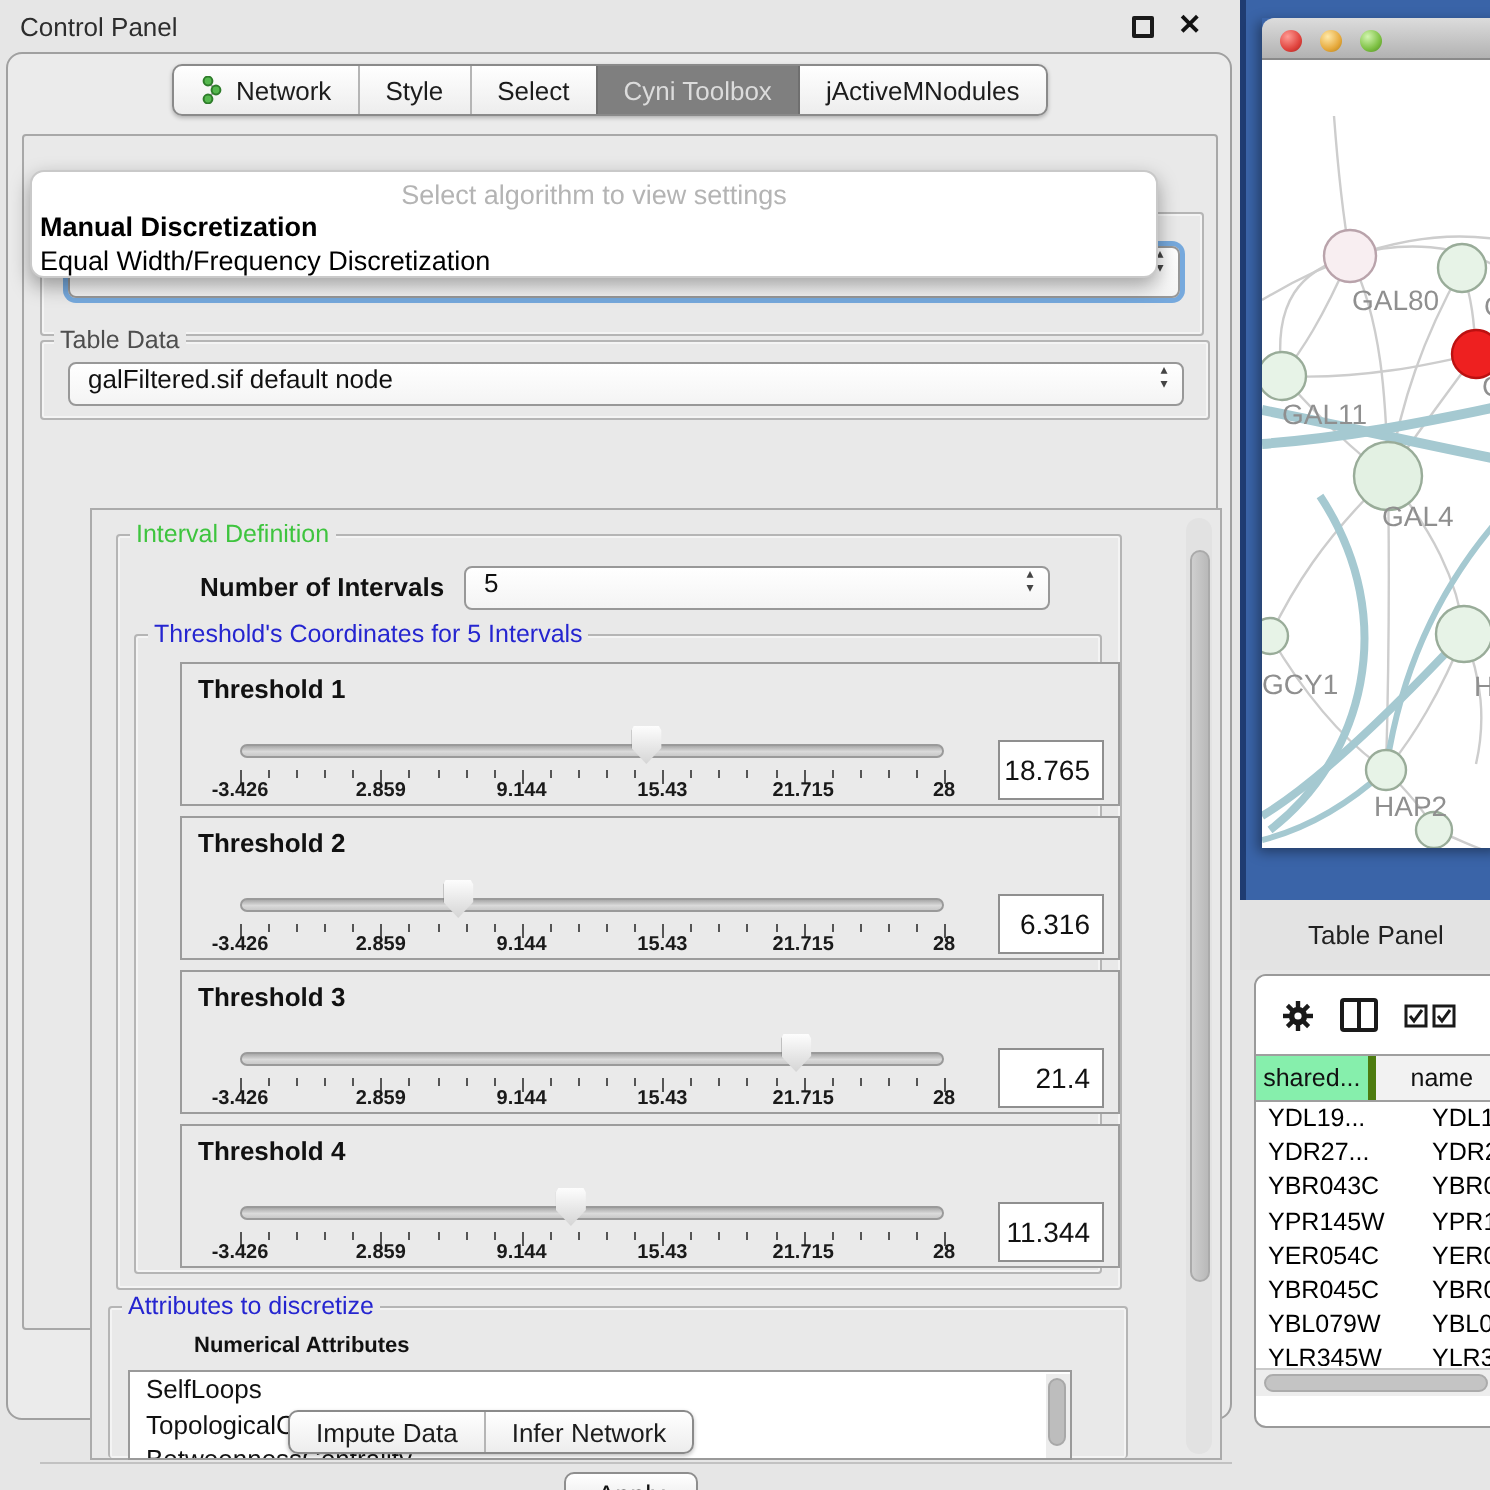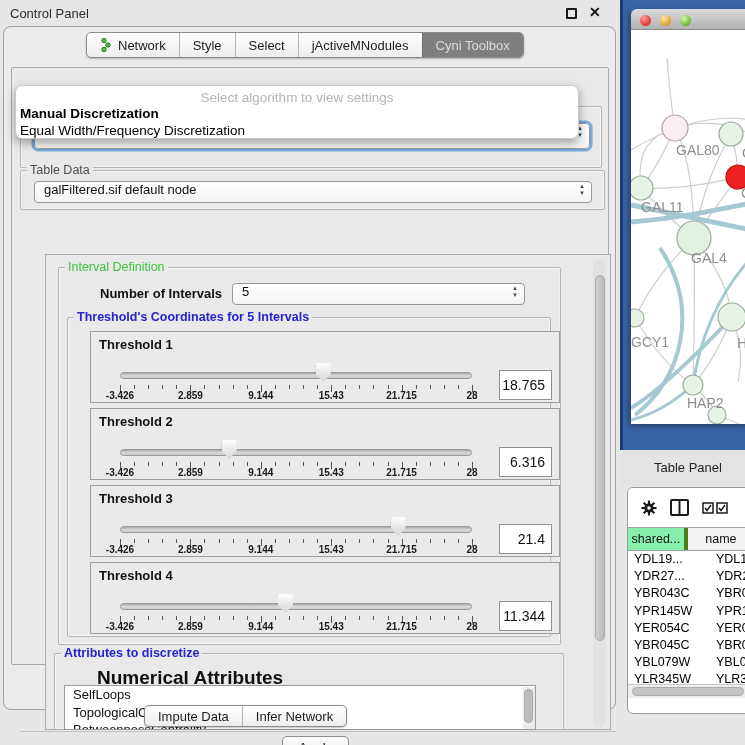--- a/index.html
+++ b/index.html
@@ -32,21 +32,21 @@
   .content-box { position:absolute; left:7px; top:40px; width:598px; height:598px;
     border:1px solid #a8a8a8; border-radius:2px; background:#e9e9e9; }
 
   
   .groupbox { position:absolute; border:1px solid #b5b5b5; border-radius:2px;
     box-shadow:inset 0 0 0 1px #f4f4f4; }
   .grouplabel { position:absolute; top:-8px; left:6px; padding:0 3px; background:#e9e9e9;
     font-size:12.5px; line-height:15px; white-space:nowrap; }
   .gl-gray  { color:#4e4e4e; }
   .gl-green { color:#3ec43e; }
-  .gl-blue  { color:#2525d0;font-weight:bold; }
+  .gl-blue  { color:#2525d0; }
 
   
   .combo { position:absolute; background:linear-gradient(#ffffff,#f4f4f4); border:1px solid #989898;
     border-radius:4px; font-size:13px; color:#111; display:flex; align-items:flex-start; }
   .combo .combo-text { flex:1; padding:0 9px; overflow:hidden; white-space:nowrap; }
   .combo .combo-arrows { width:18px; text-align:center; color:#444; font-size:7px; line-height:7px;
     display:flex; flex-direction:column; justify-content:center; border-left:0; }
   .combo.focused { box-shadow:0 0 0 2.5px #76a9dd; }
 
   
@@ -79,21 +79,21 @@
     clip-path:polygon(8% 0%, 92% 0%, 100% 12%, 100% 58%, 50% 100%, 0% 58%, 0% 12%);
     filter:drop-shadow(0 0 1px #777); }
   .th-tick { position:absolute; top:53px; width:1px; background:#555; }
   .th-ticklabel { position:absolute; top:58px; font-size:10px; font-weight:bold; color:#1a1a1a;
     transform:translateX(-50%); white-space:nowrap; }
   .th-value { position:absolute; left:408px; top:38px; width:53px; height:30px; background:#ffffff;
     border:1px solid #8f8f8f; font-size:14px; color:#111; display:flex; align-items:center;
     justify-content:flex-end; padding-right:6px; }
 
   
-  .attr-sub { position:absolute; left:46px; top:600px; font-size:19px; font-weight:bold; color:#111;padding-left:39px; }
+  .attr-sub { position:absolute; left:46px; top:600px; font-size:11px; font-weight:bold; color:#111;padding-left:39px; }
   .attr-list { position:absolute; left:52px; top:618px; width:472px; height:45px; background:#ffffff;
     border:1px solid #9a9a9a; overflow:hidden; font-size:13px; color:#111; }
   .attr-item { padding:1px 0 1px 8px; line-height:15.5px; white-space:nowrap; }
   .attr-vscroll { position:absolute; left:458px; top:1px; width:12px; height:43px; background:#ececec; }
   .attr-vthumb { position:absolute; left:1px; top:2px; width:9px; height:34px; background:#bdbdbd;
     border:1px solid #a8a8a8; border-radius:5px; }
 
   .apply-btn { position:absolute; left:270px; top:668px; width:67px; height:23px;
     background:linear-gradient(#ffffff,#e3e3e3); border:1px solid #8e8e8e; border-radius:5px;
     font-size:13.5px; color:#111; display:flex; align-items:center; justify-content:center; }
@@ -160,25 +160,25 @@
           <circle cx="4" cy="11.5" r="2.2" fill="#55b84e" stroke="#2e7c2a"></circle>
         </svg>
         <span>Network</span>
       </span>
       <span class="seg">
           <span>Style</span>
         </span>
       <span class="seg">
           <span>Select</span>
         </span>
+      <span class="seg selected">
+          <span>Cyni Toolbox</span>
+        </span>
       <span class="seg">
           <span>jActiveMNodules</span>
-        </span>
-      <span class="seg selected">
-          <span>Cyni Toolbox</span>
         </span>
     </div>
 
     <div class="content-box">
 
       <div class="groupbox" style="left:8px; top:38px; width:582px; height:62px;">
         <span class="grouplabel gl-gray">Discretization Algorithm</span>
         <div class="combo focused" style="left:13px; top:16px; width:556px; height:26px;">
           <span class="combo-text">Manual Discretization</span>
           <span class="combo-arrows">

